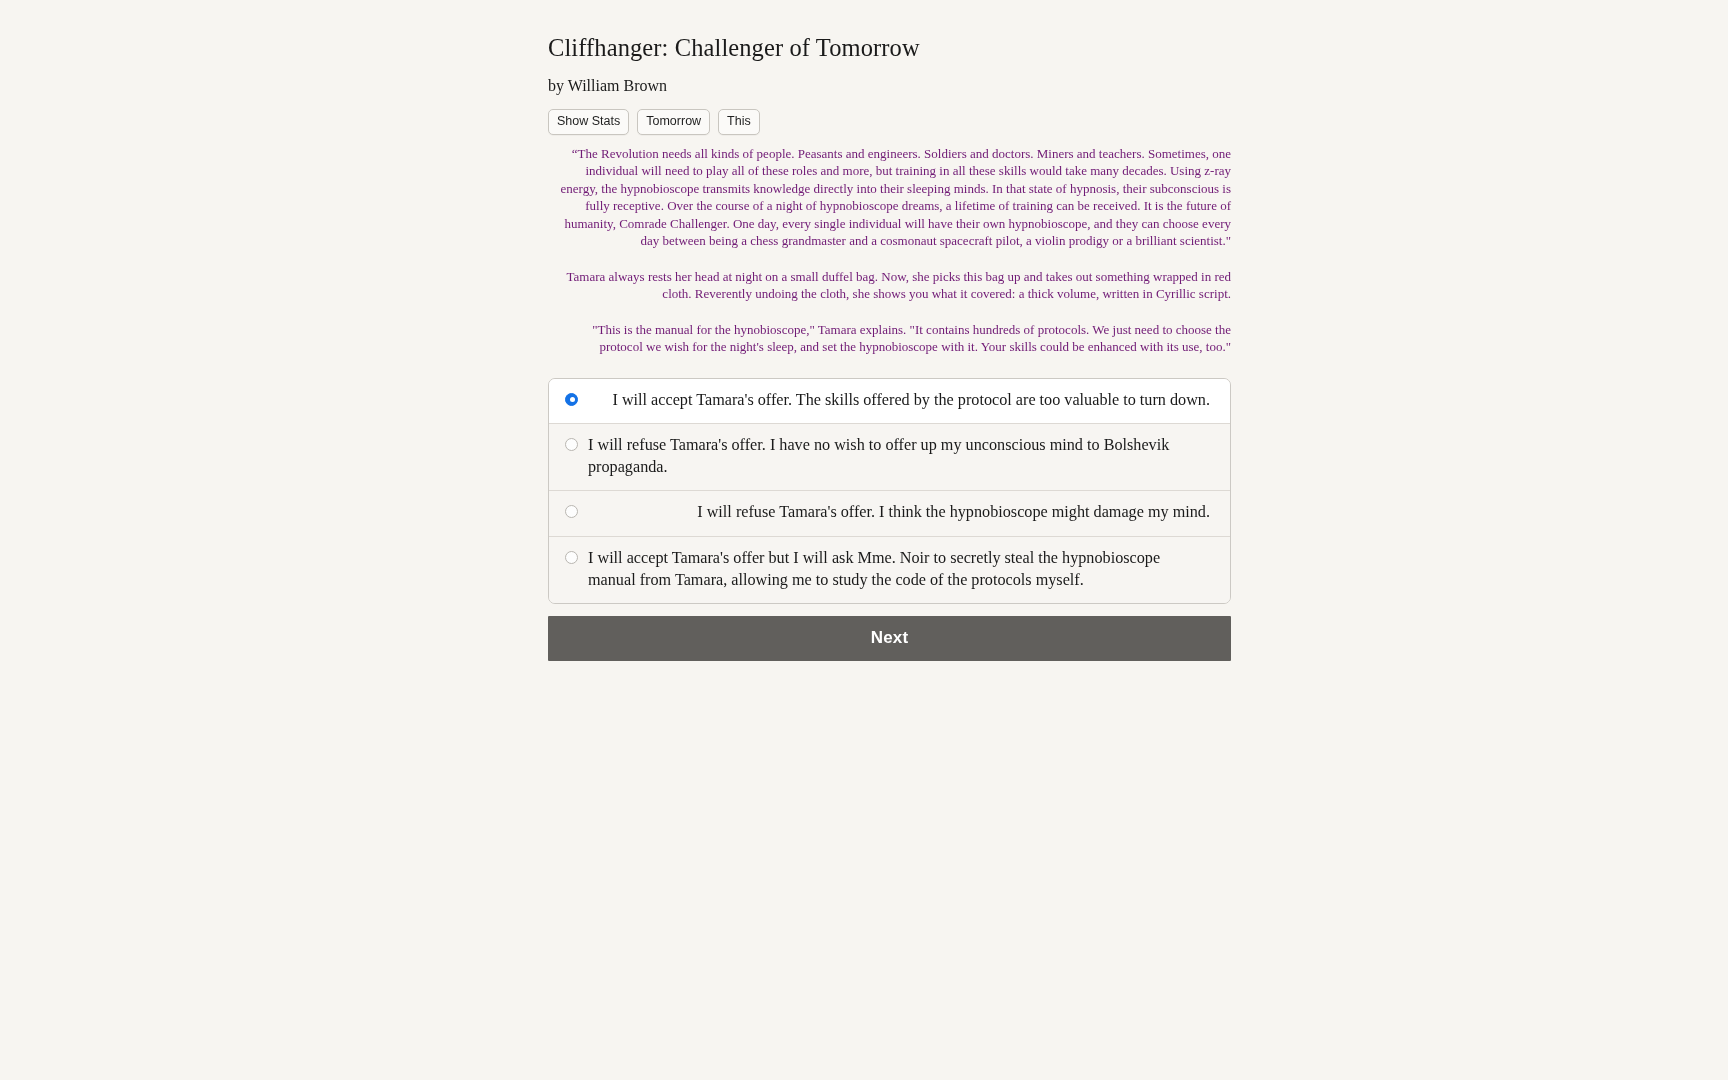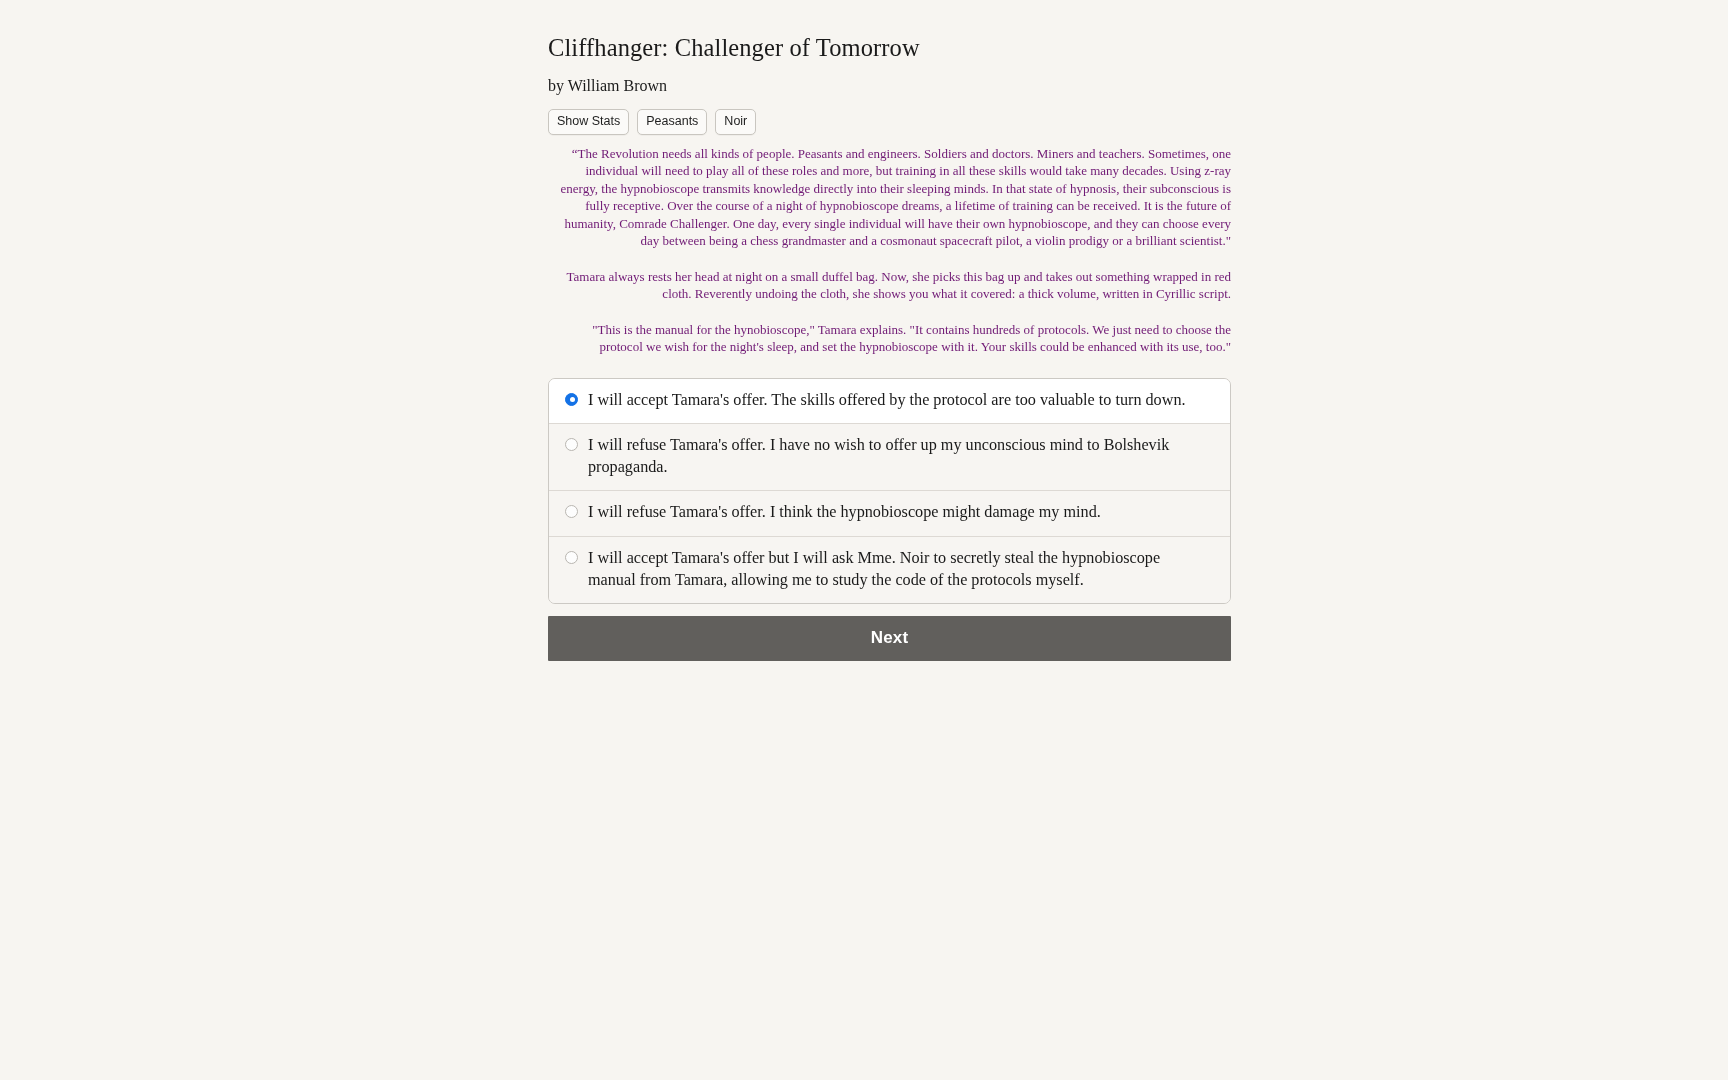--- a/index.html
+++ b/index.html
@@ -91,20 +91,21 @@
     overflow: hidden;
   }
   .choice {
     display: flex;
     align-items: flex-start;
     gap: 10px;
     padding: 11px 16px 12px 16px;
     border-bottom: 1px solid #ddd9d4;
     cursor: pointer;
     background: #f7f5f2;
+    justify-content: space-between;
   }
   .choice:last-child {
     border-bottom: none;
   }
   .choice.selected {
     background: #ffffff;
   }
   .radio {
     flex: 0 0 auto;
     width: 13px;
@@ -158,22 +159,22 @@
 <body>
 
 <div id="app">
   <div class="game-wrapper">
 
     <h1 class="title">Cliffhanger: Challenger of Tomorrow</h1>
     <div class="byline">by William Brown</div>
 
     <div class="toolbar">
       <button class="tool-btn">Show Stats</button>
-      <button class="tool-btn">Peasants</button>
-      <button class="tool-btn">Noir</button>
+      <button class="tool-btn">Tomorrow</button>
+      <button class="tool-btn">This</button>
     </div>
 
     <div class="story">
       <p>“The Revolution needs all kinds of people. Peasants and engineers. Soldiers and doctors. Miners and teachers. Sometimes, one individual will need to play all of these roles and more, but training in all these skills would take many decades. Using z-ray energy, the hypnobioscope transmits knowledge directly into their sleeping minds. In that state of hypnosis, their subconscious is fully receptive. Over the course of a night of hypnobioscope dreams, a lifetime of training can be received. It is the future of humanity, Comrade Challenger. One day, every single individual will have their own hypnobioscope, and they can choose every day between being a chess grandmaster and a cosmonaut spacecraft pilot, a violin prodigy or a brilliant scientist."</p>
       <p>Tamara always rests her head at night on a small duffel bag. Now, she picks this bag up and takes out something wrapped in red cloth. Reverently undoing the cloth, she shows you what it covered: a thick volume, written in Cyrillic script.</p>
       <p>"This is the manual for the hynobioscope," Tamara explains. "It contains hundreds of protocols. We just need to choose the protocol we wish for the night's sleep, and set the hypnobioscope with it. Your skills could be enhanced with its use, too."</p>
     </div>
 
     <div class="choices">
       <div class="choice selected">

